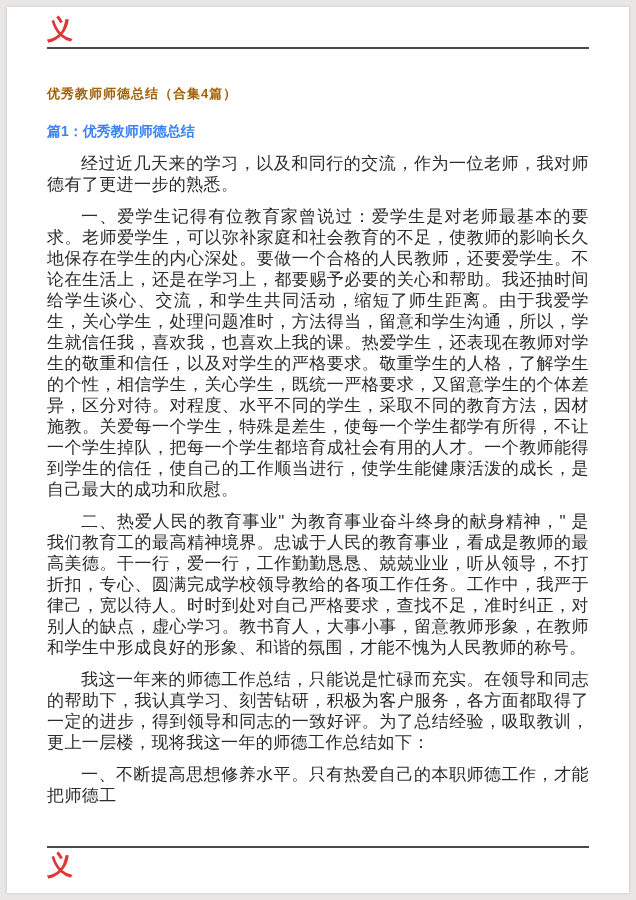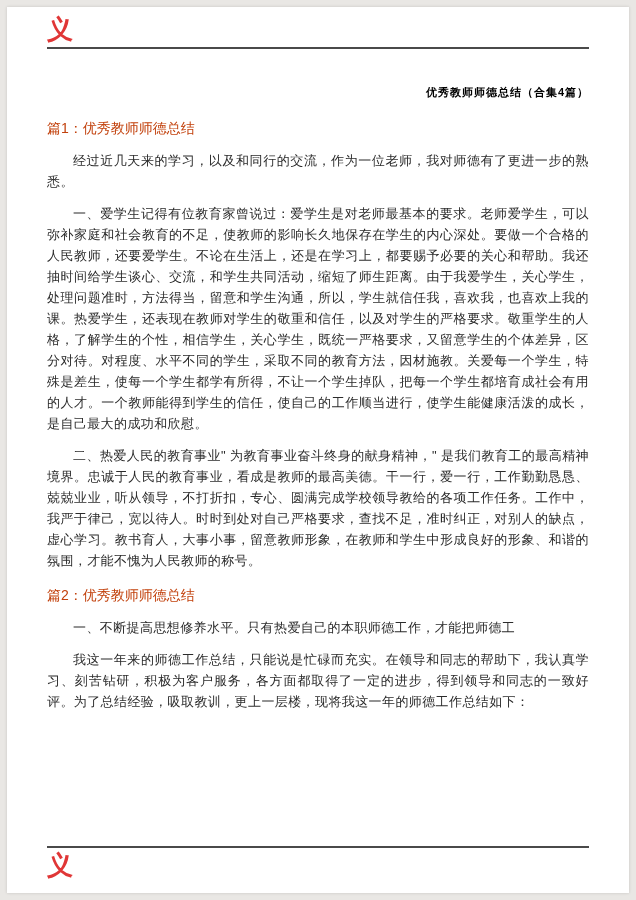--- a/index.html
+++ b/index.html
@@ -33,35 +33,35 @@
   }
   .logo-char {
     display: inline-block;
     color: #e03636;
     font-size: 26px;
     font-weight: bold;
     line-height: 30px;
     font-family: "Liberation Serif", "DejaVu Serif", serif;
   }
   .doc-title {
-    text-align: right;
-    font-size: 11px;
+    text-align: left;
+    font-size: 13px;
     font-weight: bold;
-    color: #000000;
+    color: #a16207;
     margin: 36px 0 20px 0;
     letter-spacing: 1px;
   }
   .section-heading {
-    color: #c2410c;
+    color: #3b82f6;
     font-size: 14px;
-    font-weight: normal;
+    font-weight: bold;
     margin: 16px 0 12px 0;
   }
   .para {
-    font-size: 13px;
+    font-size: 17px;
     line-height: 21px;
     color: #2b2b2b;
     text-align: justify;
     text-indent: 2em;
     margin: 0 0 11px 0;
     letter-spacing: 0.4px;
   }
   .page-footer {
     position: absolute;
     left: 40px;
@@ -81,22 +81,21 @@
       <span class="logo-char">义</span>
     </div>
 
     <h1 class="doc-title">优秀教师师德总结（合集4篇）</h1>
 
     <h2 class="section-heading">篇1：优秀教师师德总结</h2>
     <p class="para">经过近几天来的学习，以及和同行的交流，作为一位老师，我对师德有了更进一步的熟悉。</p>
     <p class="para">一、爱学生记得有位教育家曾说过：爱学生是对老师最基本的要求。老师爱学生，可以弥补家庭和社会教育的不足，使教师的影响长久地保存在学生的内心深处。要做一个合格的人民教师，还要爱学生。不论在生活上，还是在学习上，都要赐予必要的关心和帮助。我还抽时间给学生谈心、交流，和学生共同活动，缩短了师生距离。由于我爱学生，关心学生，处理问题准时，方法得当，留意和学生沟通，所以，学生就信任我，喜欢我，也喜欢上我的课。热爱学生，还表现在教师对学生的敬重和信任，以及对学生的严格要求。敬重学生的人格，了解学生的个性，相信学生，关心学生，既统一严格要求，又留意学生的个体差异，区分对待。对程度、水平不同的学生，采取不同的教育方法，因材施教。关爱每一个学生，特殊是差生，使每一个学生都学有所得，不让一个学生掉队，把每一个学生都培育成社会有用的人才。一个教师能得到学生的信任，使自己的工作顺当进行，使学生能健康活泼的成长，是自己最大的成功和欣慰。</p>
     <p class="para">二、热爱人民的教育事业" 为教育事业奋斗终身的献身精神，" 是我们教育工的最高精神境界。忠诚于人民的教育事业，看成是教师的最高美德。干一行，爱一行，工作勤勤恳恳、兢兢业业，听从领导，不打折扣，专心、圆满完成学校领导教给的各项工作任务。工作中，我严于律己，宽以待人。时时到处对自己严格要求，查找不足，准时纠正，对别人的缺点，虚心学习。教书育人，大事小事，留意教师形象，在教师和学生中形成良好的形象、和谐的氛围，才能不愧为人民教师的称号。</p>
 
-    <h2 class="section-heading">篇2：优秀教师师德总结</h2>
+    <p class="para">我这一年来的师德工作总结，只能说是忙碌而充实。在领导和同志的帮助下，我认真学习、刻苦钻研，积极为客户服务，各方面都取得了一定的进步，得到领导和同志的一致好评。为了总结经验，吸取教训，更上一层楼，现将我这一年的师德工作总结如下：</p>
     <p class="para">一、不断提高思想修养水平。只有热爱自己的本职师德工作，才能把师德工</p>
-    <p class="para">我这一年来的师德工作总结，只能说是忙碌而充实。在领导和同志的帮助下，我认真学习、刻苦钻研，积极为客户服务，各方面都取得了一定的进步，得到领导和同志的一致好评。为了总结经验，吸取教训，更上一层楼，现将我这一年的师德工作总结如下：</p>
 
     <div class="page-footer">
       <span class="logo-char">义</span>
     </div>
 
   </div>
 </div>
 
 </body></html>

